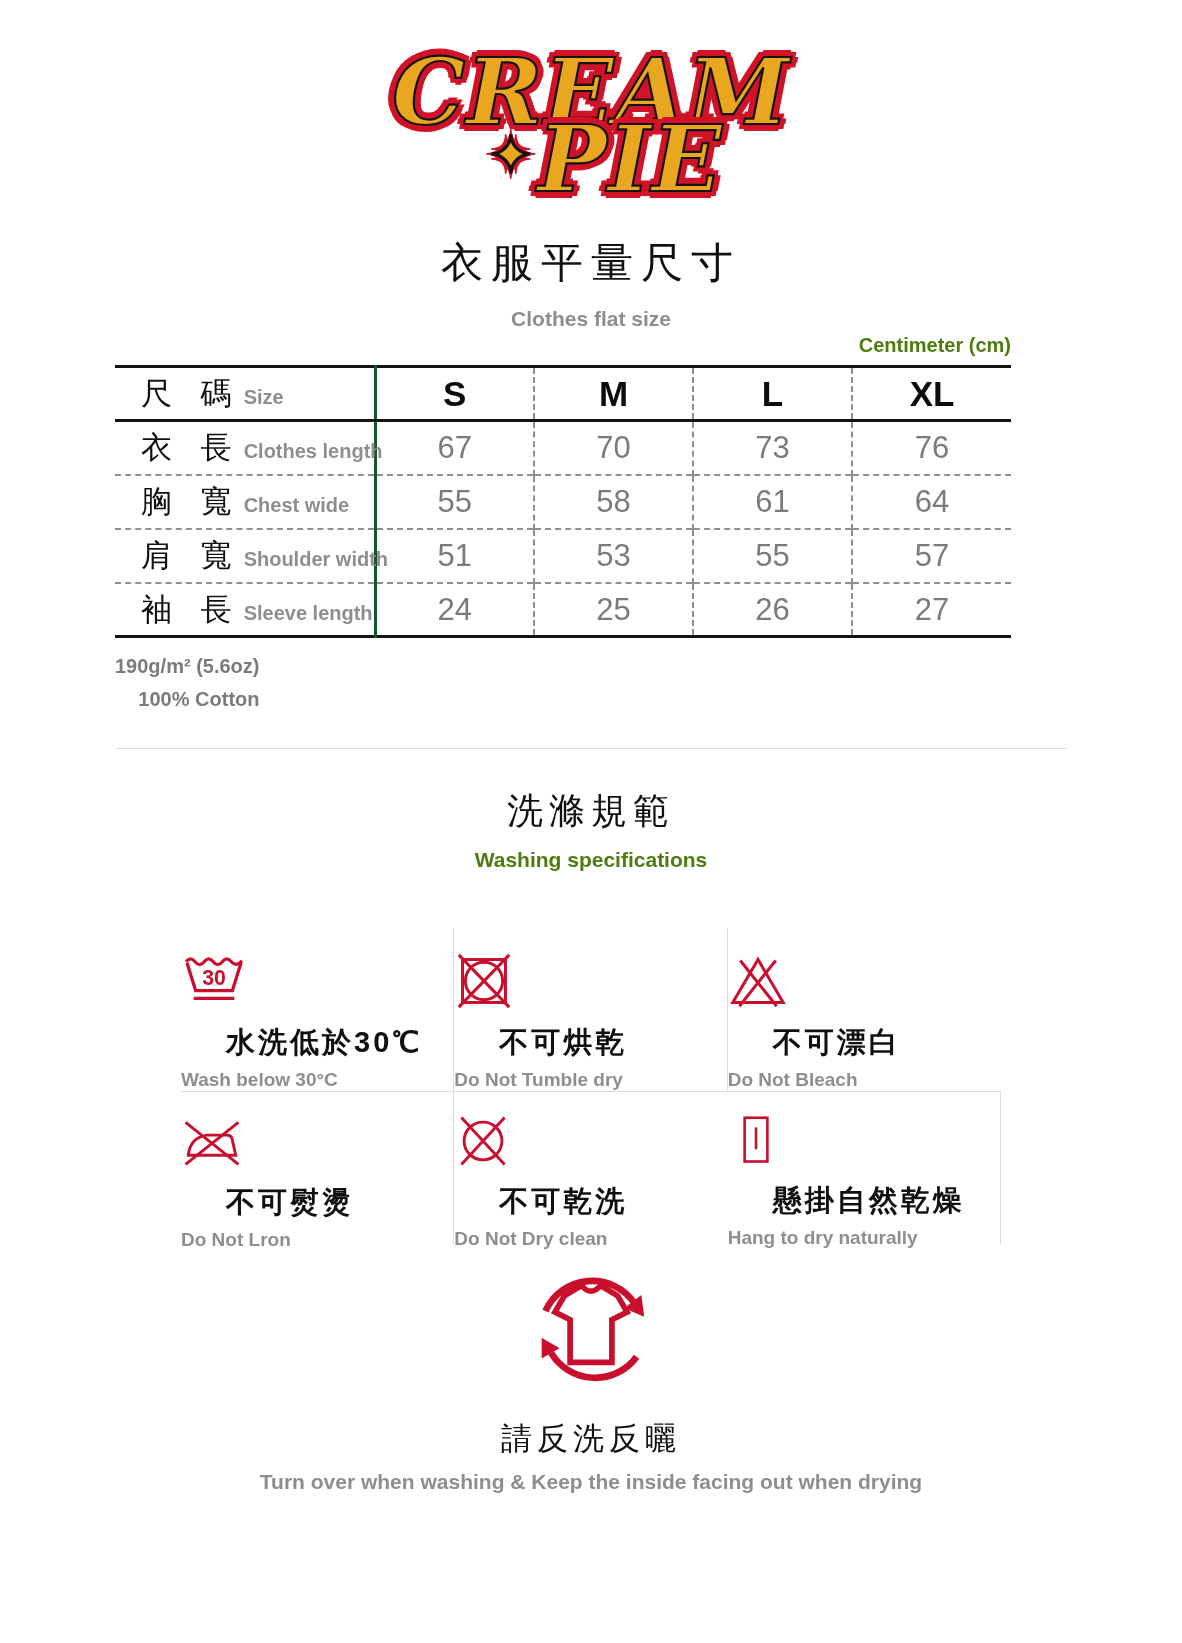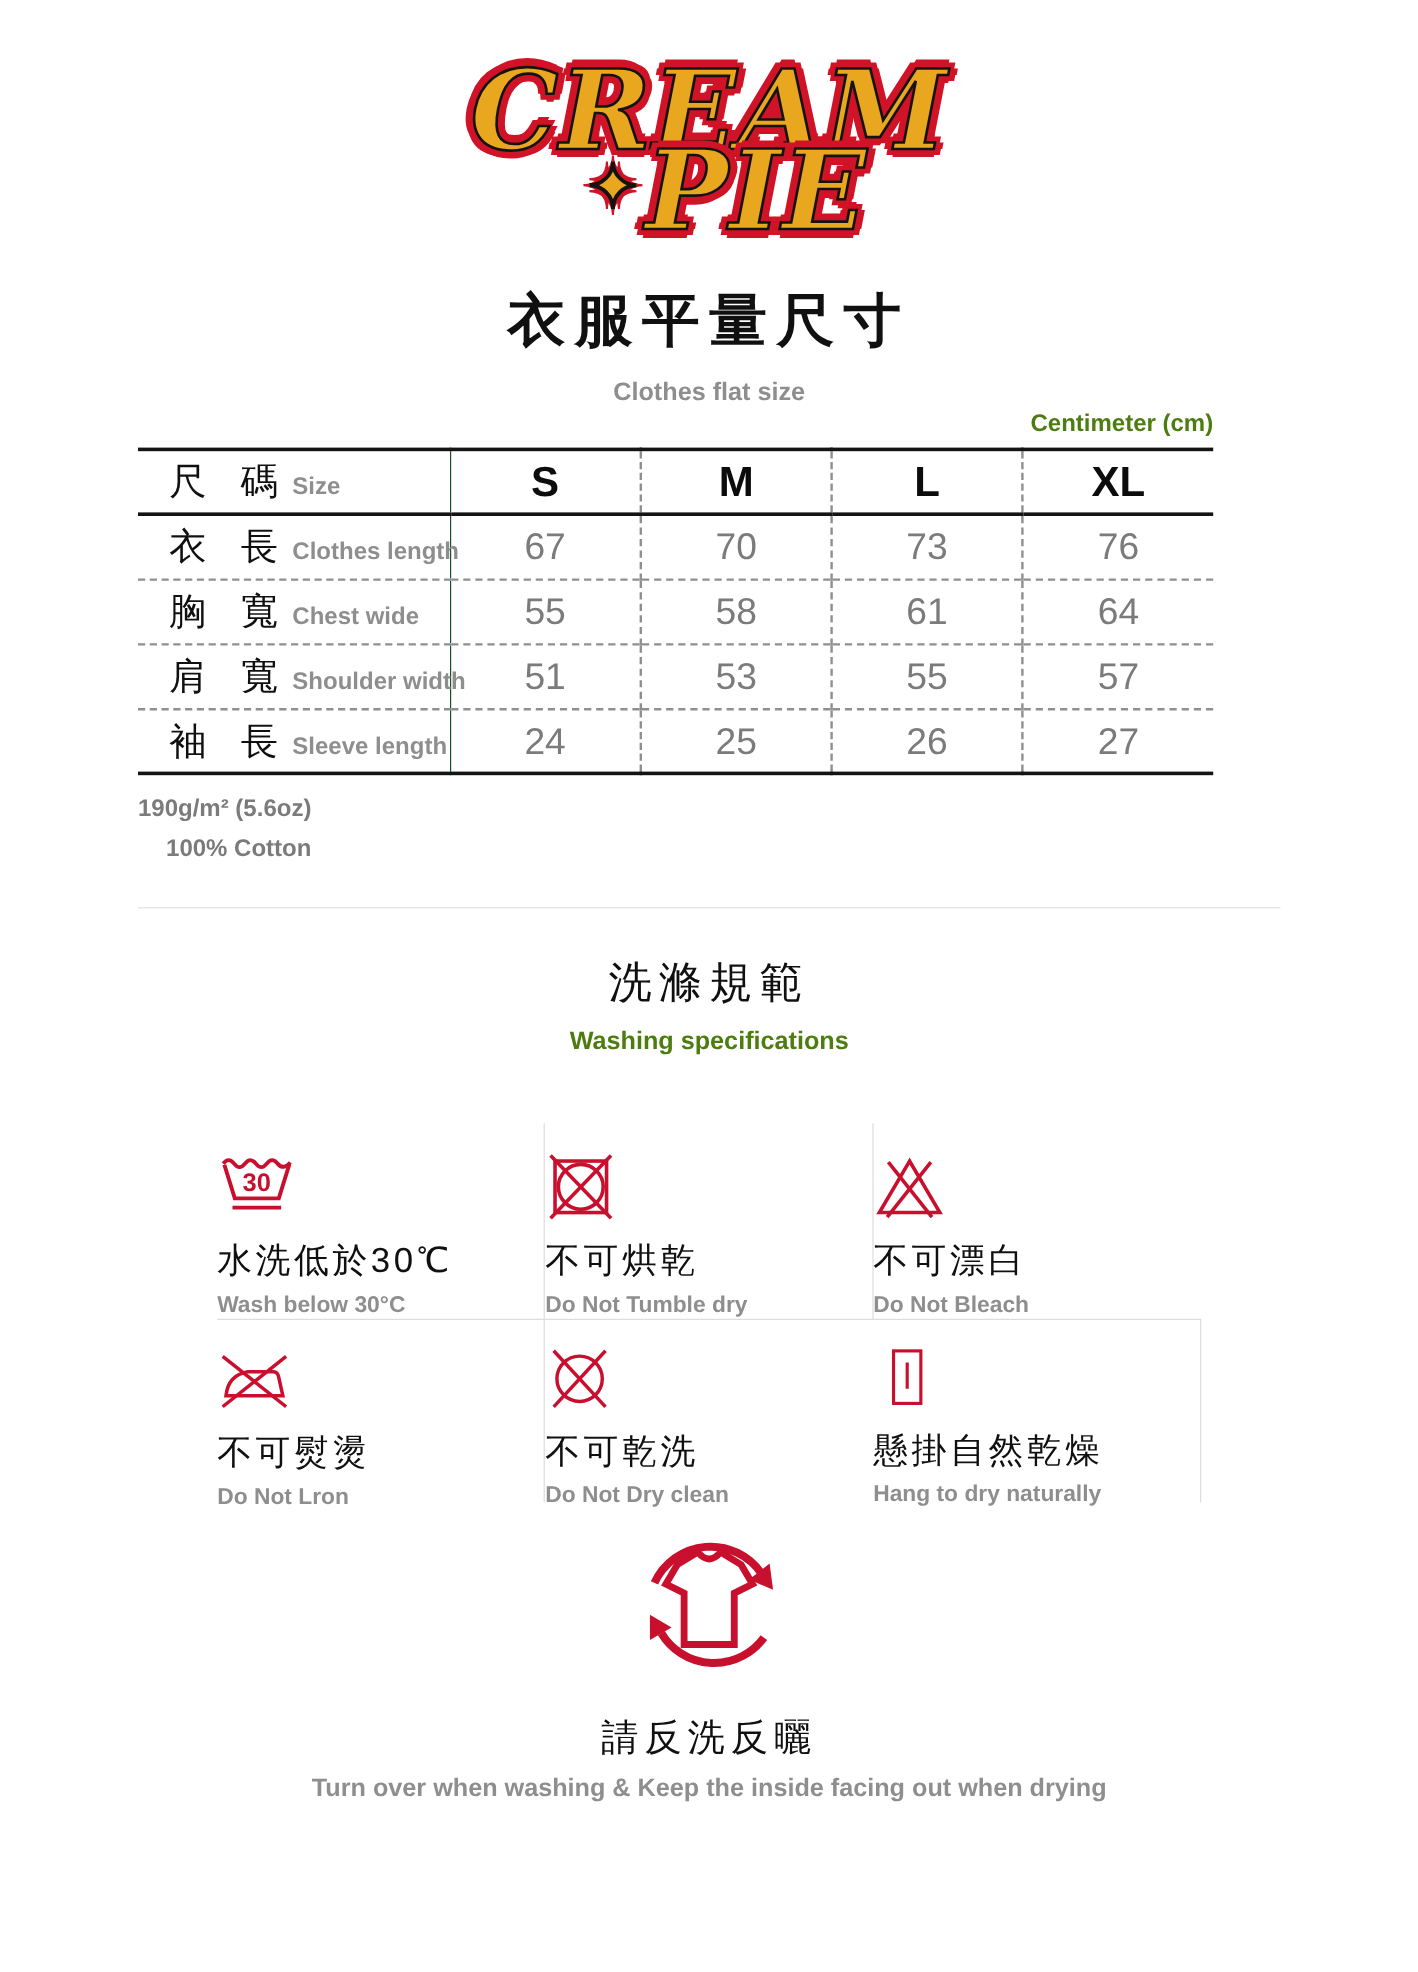--- a/index.html
+++ b/index.html
@@ -23,30 +23,30 @@
   .logo .l1 { font-size:92px; }
   .logo .l2 { font-size:92px; margin-top:-18px; margin-left:30px; }
   .logo .star {
     display:inline-block; font-style:normal; font-size:52px; color:#E8A71E;
     -webkit-text-stroke:1.6px #151310; vertical-align:18px; margin-right:4px;
     text-shadow:
       -5px 0 0 #D01327, 5px 0 0 #D01327, 0 -5px 0 #D01327, 0 5px 0 #D01327;
   }
 
   
-  .page-title { margin-top:34px; text-align:center; font-size:48px; font-weight:700; letter-spacing:8px; color:#101010; }
+  .page-title { margin-top:34px; text-align:center; font-size:42px; font-weight:400; letter-spacing:8px; color:#101010; }
   .page-subtitle { margin-top:16px; text-align:center; font-size:21px; font-weight:700; color:#8e8e8e; }
   .unit-label { margin-top:3px; width:896px; text-align:right; font-size:20px; font-weight:700; color:#4d7c0f; }
 
   
   table.size-table { border-collapse:collapse; width:896px; margin-top:8px; table-layout:fixed; }
   table.size-table { border-top:3px solid #141414; border-bottom:3px solid #141414; }
   .size-table th, .size-table td { padding:0; height:54px; vertical-align:middle; }
   .size-table thead th { border-bottom:3px solid #141414; }
-  .size-table .label-col { border-right:1px solid #14532d; text-align:left; padding-left:26px; white-space:nowrap; }
+  .size-table .label-col { border-right:3px solid #14532d; text-align:left; padding-left:26px; white-space:nowrap; }
   .size-table .val + .val, .size-table .size-col + .size-col { border-left:2px dashed #8f8f8f; }
   .size-table tbody tr + tr th, .size-table tbody tr + tr td { border-top:2px dashed #8f8f8f; }
   .size-table .zh { font-size:31px; font-weight:500; color:#101010; letter-spacing:10px; }
   .size-table .en { font-size:20px; font-weight:700; color:#8e8e8e; letter-spacing:0; margin-left:2px; }
   .size-table .size-col { text-align:center; font-size:35px; font-weight:700; color:#0c0c0c; }
   .size-table .val { text-align:center; font-size:31px; font-weight:500; color:#7b7b7b; }
 
   
   .notes { width:900px; margin-top:12px; display:flex; justify-content:space-between; align-items:flex-start; }
   .ps { font-size:23px; letter-spacing:1.5px; line-height:36px; color:#161616; }
@@ -57,21 +57,21 @@
 
   
   .wash-title { margin-top:38px; text-align:center; font-size:36px; font-weight:500; letter-spacing:6px; color:#101010; }
   .wash-subtitle { margin-top:12px; text-align:center; font-size:21px; font-weight:700; color:#4d7c0f; }
   .wash-grid { width:820px; margin:56px auto 0 auto; display:grid; grid-template-columns:1fr 1fr 1fr; }
   .wash-cell { display:flex; flex-direction:column; align-items:flex-start; justify-content:flex-start; padding-top:22px; height:164px; }
   .wash-grid .row1 { border-bottom:1px solid #ddd; }
   .wash-grid .col1, .wash-grid .col2 { border-right:1px solid #ddd; }
   .wash-grid .row2 { height:152px; }
   .icon-box { height:62px; display:flex; align-items:flex-end; justify-content:center; }
-  .wash-zh { margin-top:14px; font-size:29px; font-weight:400; letter-spacing:3px; color:#101010; }
+  .wash-zh { margin-top:14px; font-size:29px; font-weight:700; letter-spacing:3px; color:#101010;margin-left:45px; }
   .wash-en { margin-top:6px; font-size:19px; font-weight:700; color:#8e8e8e; }
 
   
   .footer { text-align:center; margin-top:12px; }
   .footer-zh { margin-top:6px; font-size:31px; font-weight:500; letter-spacing:5px; color:#101010; }
   .footer-en { margin-top:10px; font-size:21px; font-weight:700; color:#8e8e8e; }
 </style>
 </head>
 <body>
 

